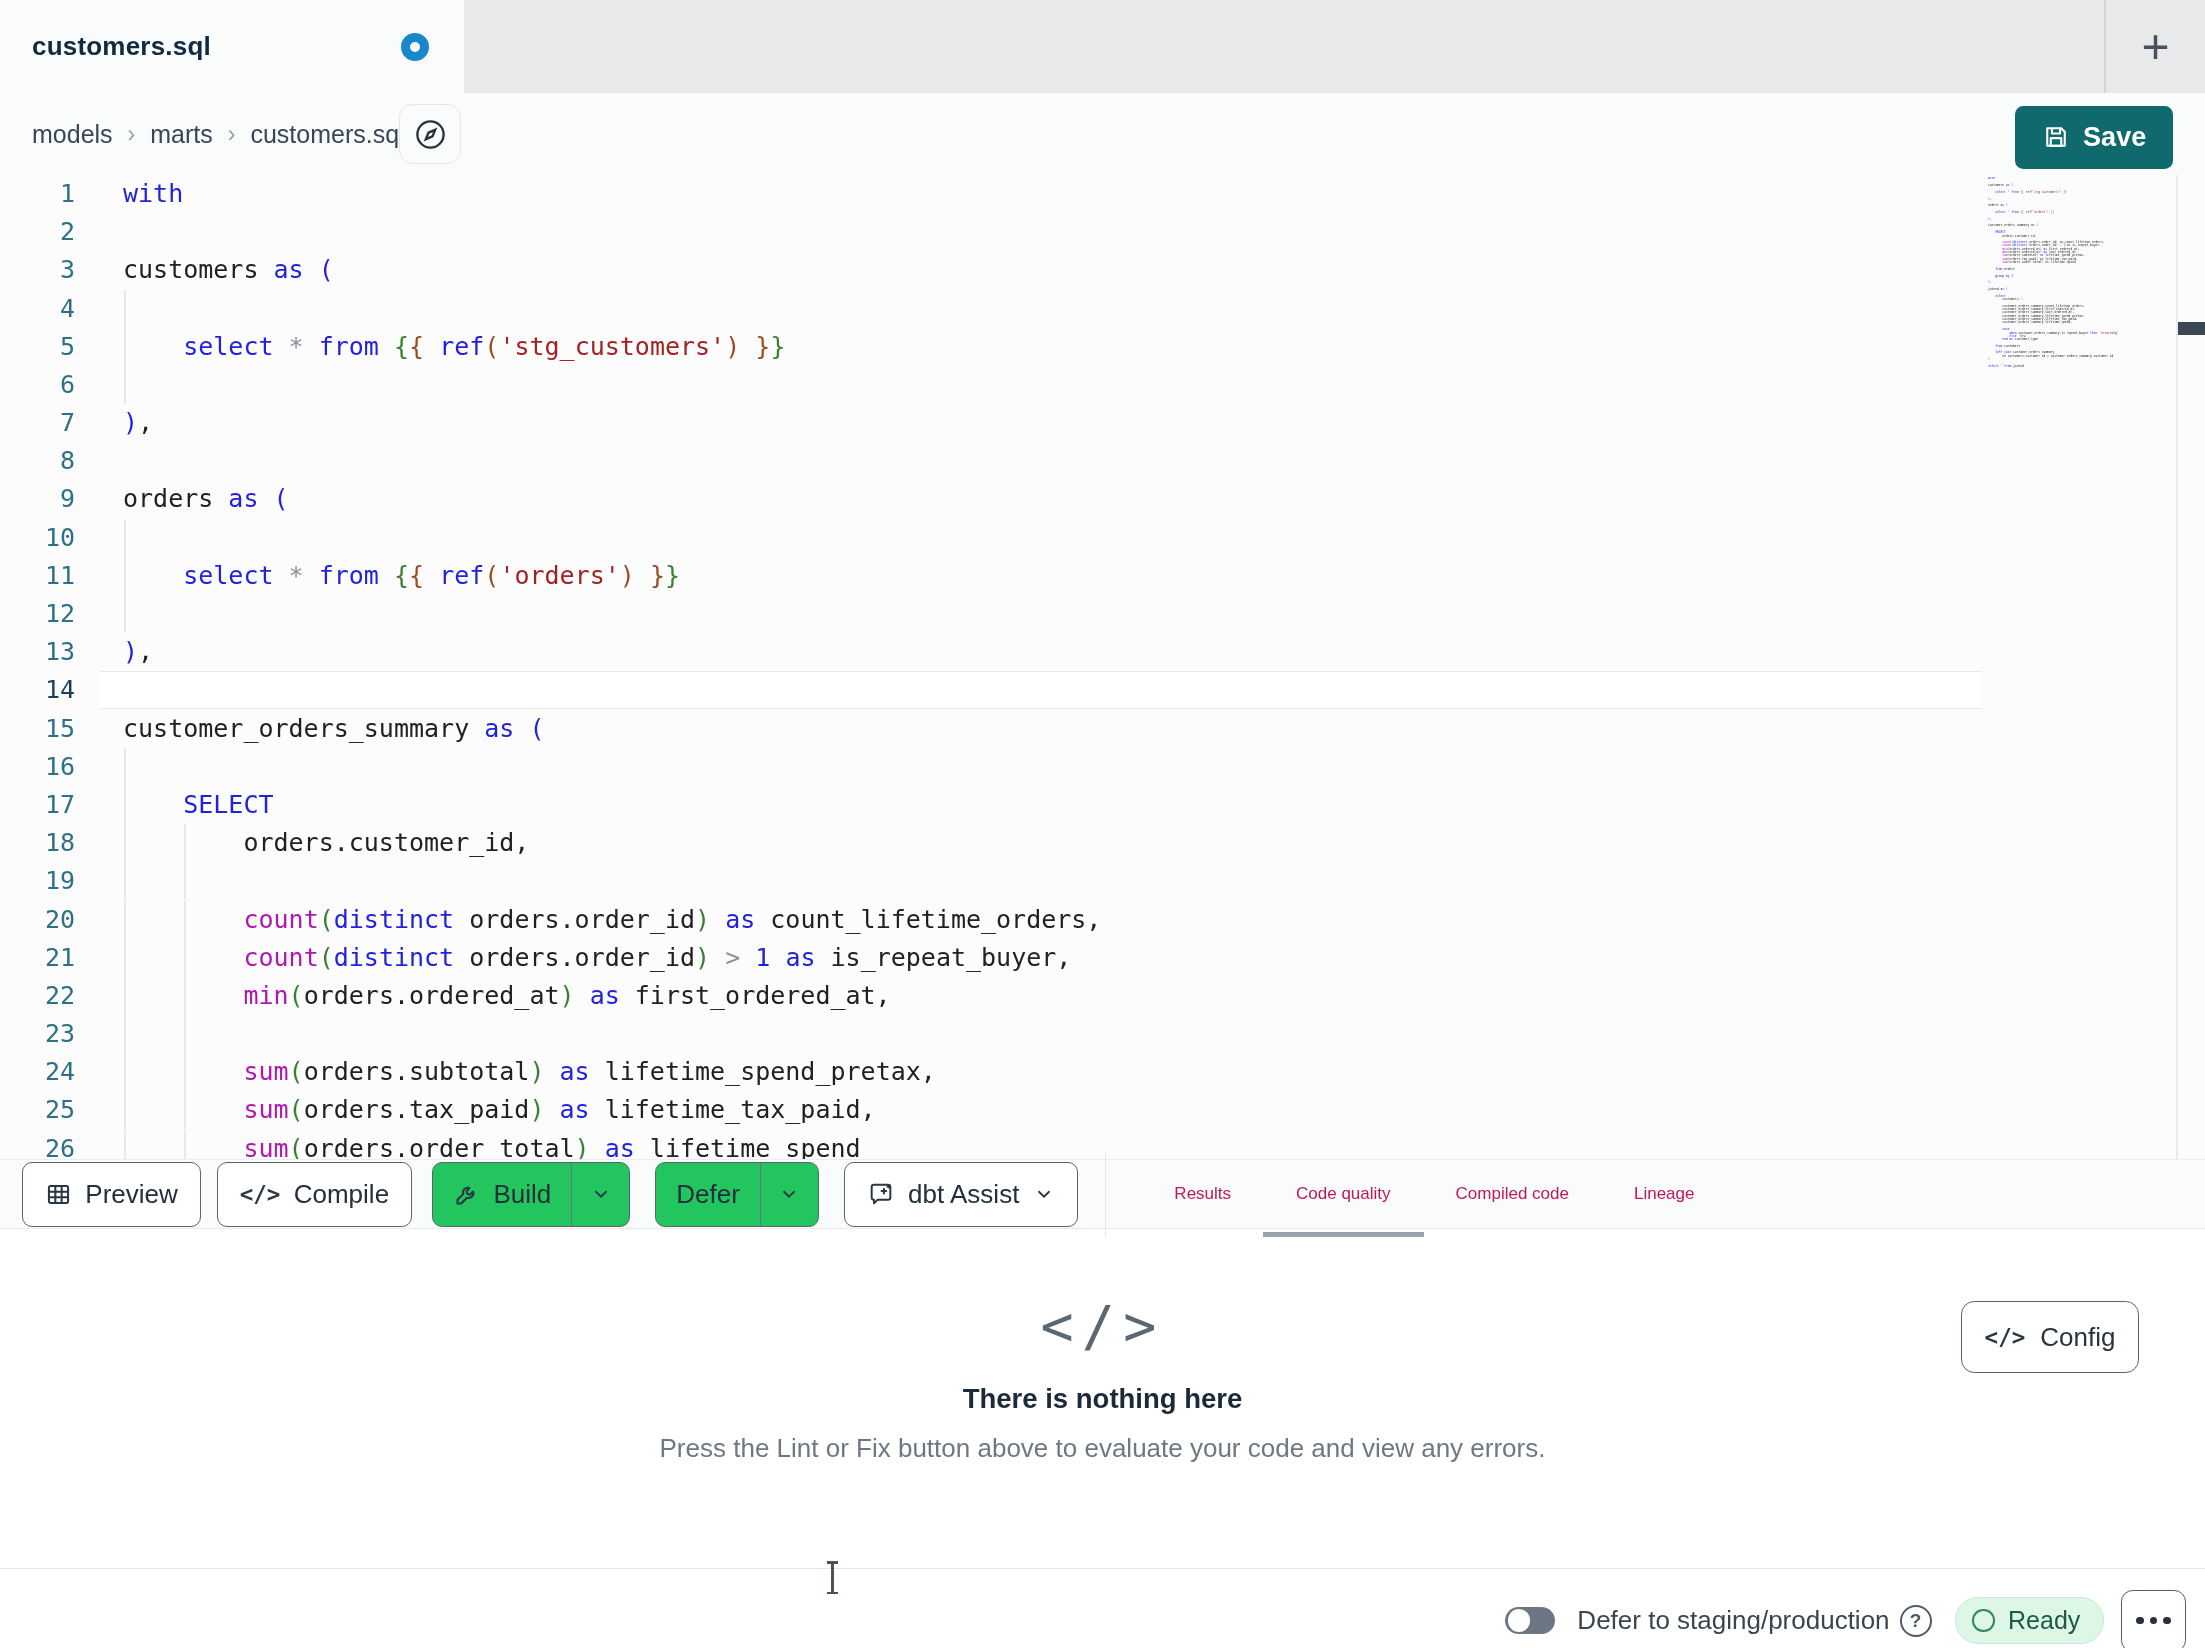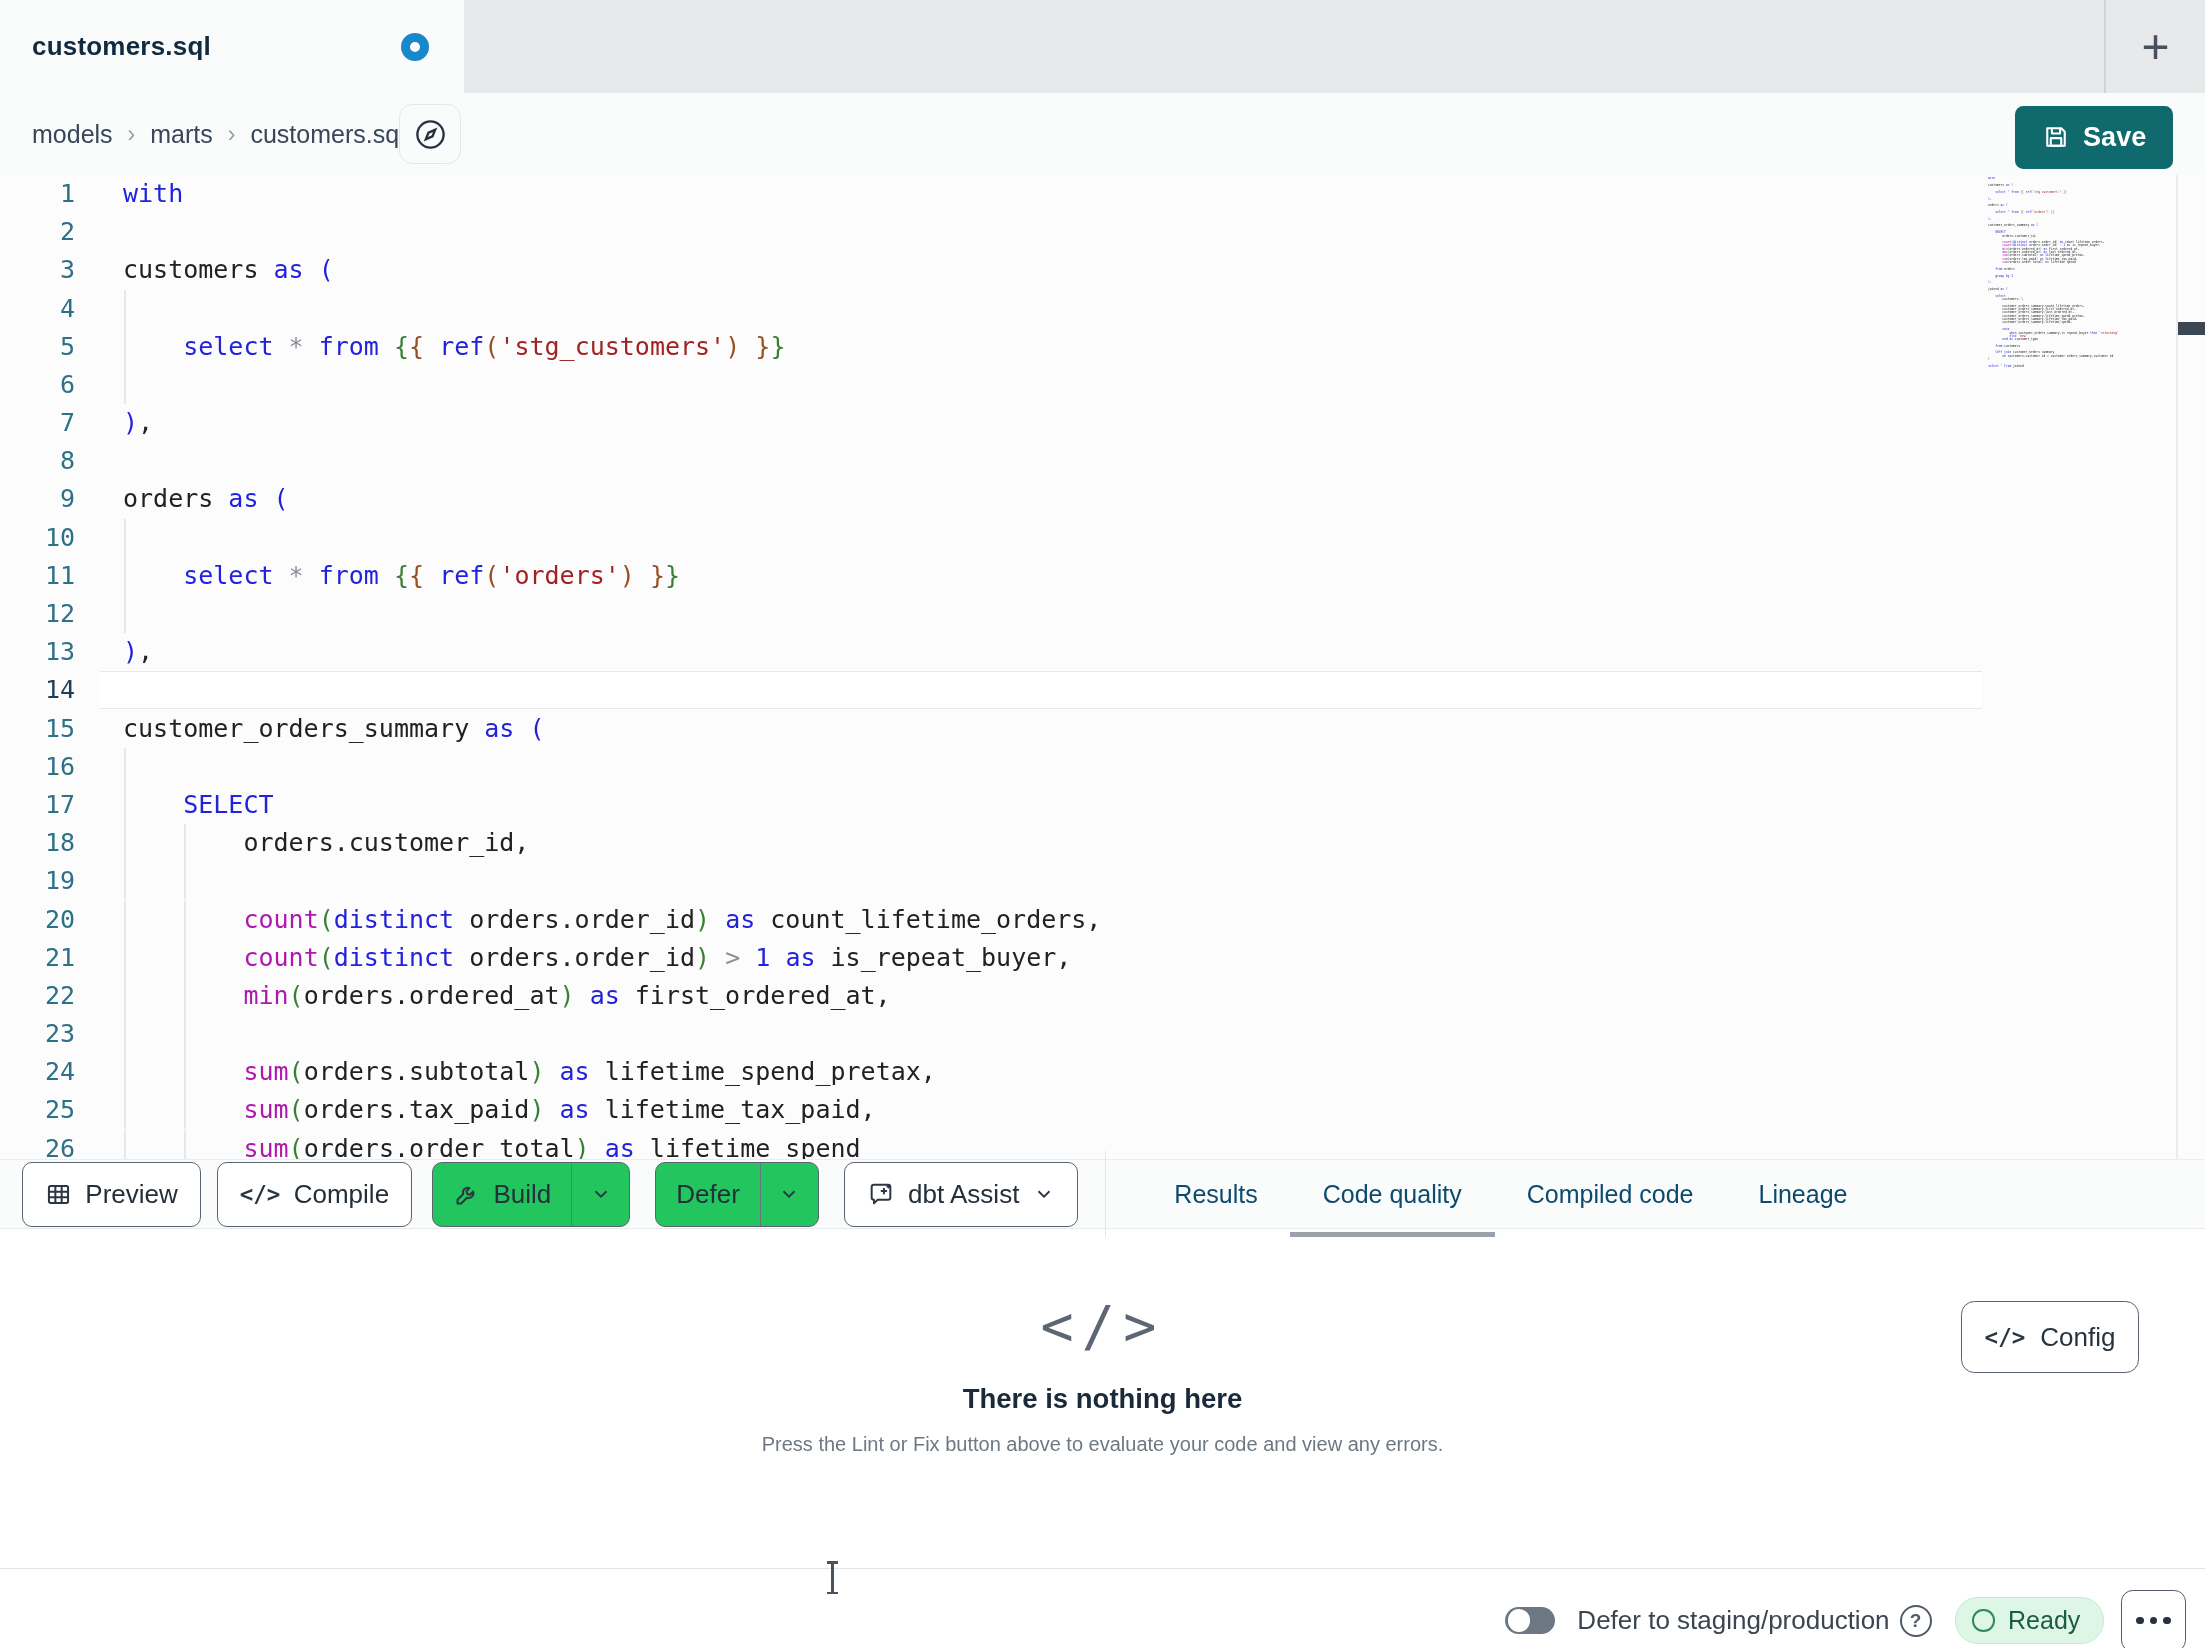--- a/index.html
+++ b/index.html
@@ -57,30 +57,30 @@
   .btn{display:inline-flex;align-items:center;gap:13.3px;height:65px;padding:0 22px;border:1.7px solid #5a6470;
        border-radius:10px;background:#fff;color:#232f3b;font-size:26px;box-sizing:border-box;cursor:pointer;}
   .btn svg{flex:0 0 auto;}
   .btn-split{display:inline-flex;height:65px;border:1.7px solid #5a6470;border-radius:10px;background:#22c55e;
              box-sizing:border-box;overflow:hidden;cursor:pointer;}
   .btn-split .main{display:flex;align-items:center;gap:13.3px;padding:0 20px;font-size:26px;color:#232f3b;}
   .btn-split .caret{display:flex;align-items:center;justify-content:center;width:57px;border-left:1.3px solid #6b7480;}
   .code-glyph{font-family:"DejaVu Sans Mono",monospace;font-weight:600;font-size:22.5px;color:#2a3642;}
   .tb-divider{width:1.7px;height:86px;background:#e4e7e9;margin-left:27px;}
   .rtabs{display:flex;align-items:stretch;height:86px;margin-left:68px;gap:65px;}
-  .rtab{position:relative;display:flex;align-items:center;font-size:25px;color:#0c4a6e;font-weight:500;cursor:pointer;}
+  .rtab{position:relative;display:flex;align-items:center;font-size:17px;color:#be185d;font-weight:500;cursor:pointer;}
   .rtab.active::after{content:"";position:absolute;left:-33px;right:-33px;bottom:0;height:5px;background:#9aa2ab;}
 
   
   .results{position:absolute;left:0;top:1248px;width:2205px;height:320px;background:#ffffff;}
   .empty{position:absolute;left:0;top:0;width:2205px;text-align:center;}
   .empty .glyph{margin-top:46px;font-family:"DejaVu Sans Mono",monospace;font-size:55px;font-weight:500;
                 color:#5c6773;letter-spacing:8.3px;}
   .empty .title{margin-top:25px;font-size:27.5px;font-weight:700;color:#1b2a3a;}
-  .empty .sub{margin-top:18.3px;font-size:20px;color:#6e7883;}
+  .empty .sub{margin-top:18.3px;font-size:26px;color:#6e7883;}
   .config-btn{position:absolute;left:1961px;top:53px;width:178px;height:72px;border:1.7px solid #57616d;border-radius:13.3px;
               background:#fff;display:flex;align-items:center;justify-content:center;gap:15px;
               font-size:26px;color:#27343f;box-sizing:border-box;cursor:pointer;}
 
   
   .statusbar{position:absolute;left:0;top:1568px;width:2205px;height:104px;background:#fff;
              border-top:1.7px solid #e3e5e8;box-sizing:border-box;display:flex;align-items:center;
              justify-content:flex-end;padding-right:19px;}
   .toggle{width:50px;height:27.5px;border-radius:14px;background:#6d7784;position:relative;margin-right:22px;cursor:pointer;}
   .toggle .knob{position:absolute;left:2.5px;top:2.5px;width:22.5px;height:22.5px;border-radius:50%;background:#fff;}

